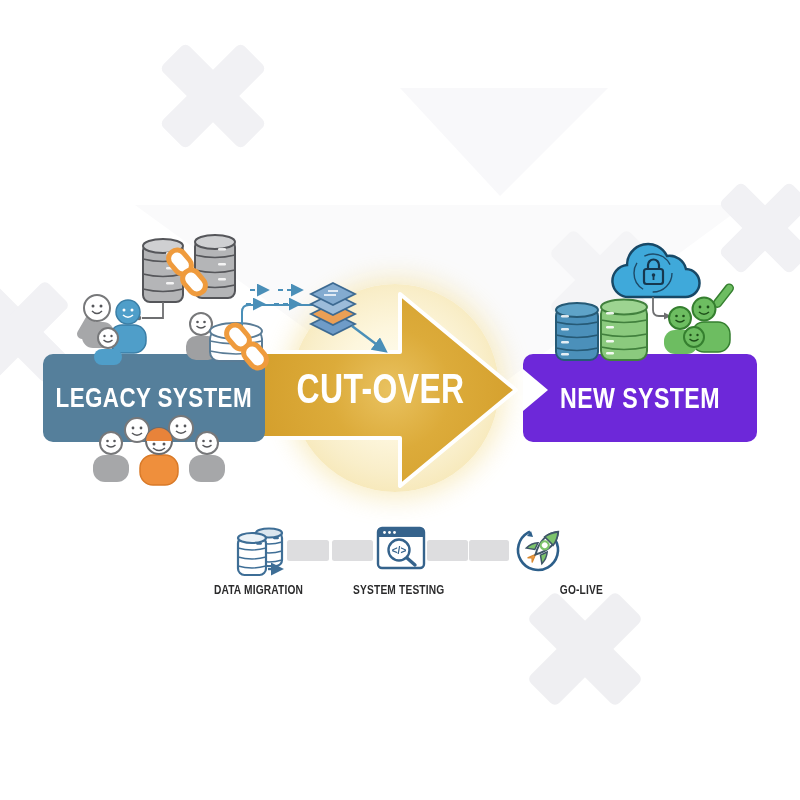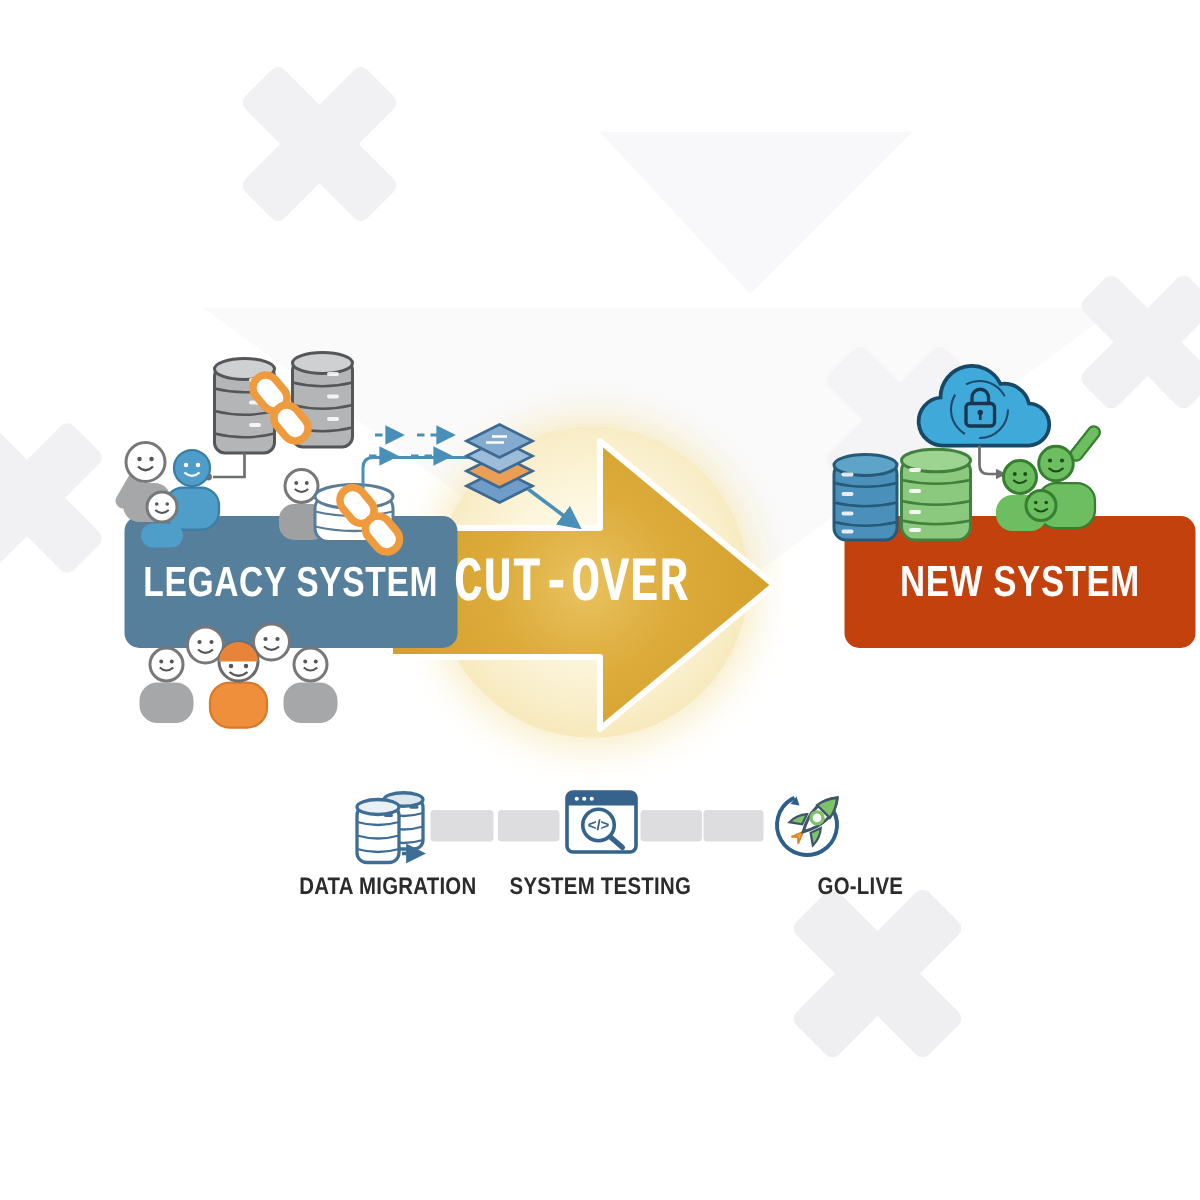--- a/index.html
+++ b/index.html
@@ -7,38 +7,38 @@
          font-family:"Liberation Sans",sans-serif;}
   
   .bg-shape{position:absolute;inset:0;pointer-events:none;}
   .bgx{position:absolute;pointer-events:none;}
   .bgx span{position:absolute;left:50%;top:50%;border-radius:6px;}
   
   .glow{position:absolute;left:291px;top:284px;width:208px;height:208px;border-radius:50%;
         background:radial-gradient(circle at 50% 47%,#fffef4 0%,#fdf6dd 36%,#f9eec9 60%,#f5e4ae 86%,#f3dfa2 100%);
         box-shadow:0 0 26px 6px rgba(246,230,175,.75);z-index:1;}
   .arrow-svg{position:absolute;left:0;top:0;z-index:2;pointer-events:none;}
-  .banner{position:absolute;top:344px;height:88px;border-radius:10px;display:flex;
-          align-items:center;justify-content:center;z-index:3;margin-left:40px;}
+  .banner{position:absolute;top:354px;height:88px;border-radius:10px;display:flex;
+          align-items:center;justify-content:center;z-index:3;}
   .banner-legacy{left:43px;width:222px;background:#557f9b;}
-  .banner-new{left:523px;width:234px;background:#c2410c;}
+  .banner-new{left:523px;width:234px;background:#6d28d9;}
   .banner-label{color:#fff;font-weight:bold;letter-spacing:.5px;display:inline-block;
                 transform:scaleX(.8);white-space:nowrap;}
   .banner-legacy .banner-label{font-size:28px;}
   .banner-new .banner-label{font-size:29px;}
   .notch{position:absolute;left:523px;top:369px;width:0;height:0;z-index:3;
          border-top:21px solid transparent;border-bottom:21px solid transparent;
          border-left:25px solid #ffffff;}
   .cutover-label{position:absolute;left:278px;top:364px;width:204px;height:50px;z-index:5;
-                 display:flex;align-items:center;font-family:Liberation Mono, monospace;}
+                 display:flex;align-items:center;justify-content:center;}
   .cutover-label span{color:#fff;font-weight:bold;font-size:42px;letter-spacing:.5px;
                       display:inline-block;transform:scaleX(.76);white-space:nowrap;}
   .illus{position:absolute;left:0;top:0;z-index:4;pointer-events:none;}
   .step-label{position:absolute;top:583px;width:140px;text-align:center;z-index:4;
-              color:#2b2b2c;font-weight:bold;font-size:16px;}
+              color:#2b2b2c;font-weight:bold;font-size:12px;}
   .step-label span{display:inline-block;transform:scaleX(.85);white-space:nowrap;letter-spacing:.2px;}
 </style>
 </head>
 <body>
 
 <div class="stage">
 
   <div class="bg-shape" style="clip-path:polygon(135px 205px,745px 205px,442px 428px);background:#fafafb;"></div>
   <div class="bg-shape" style="clip-path:polygon(400px 88px,608px 88px,500px 196px);background:#f8f8fa;"></div>
 

